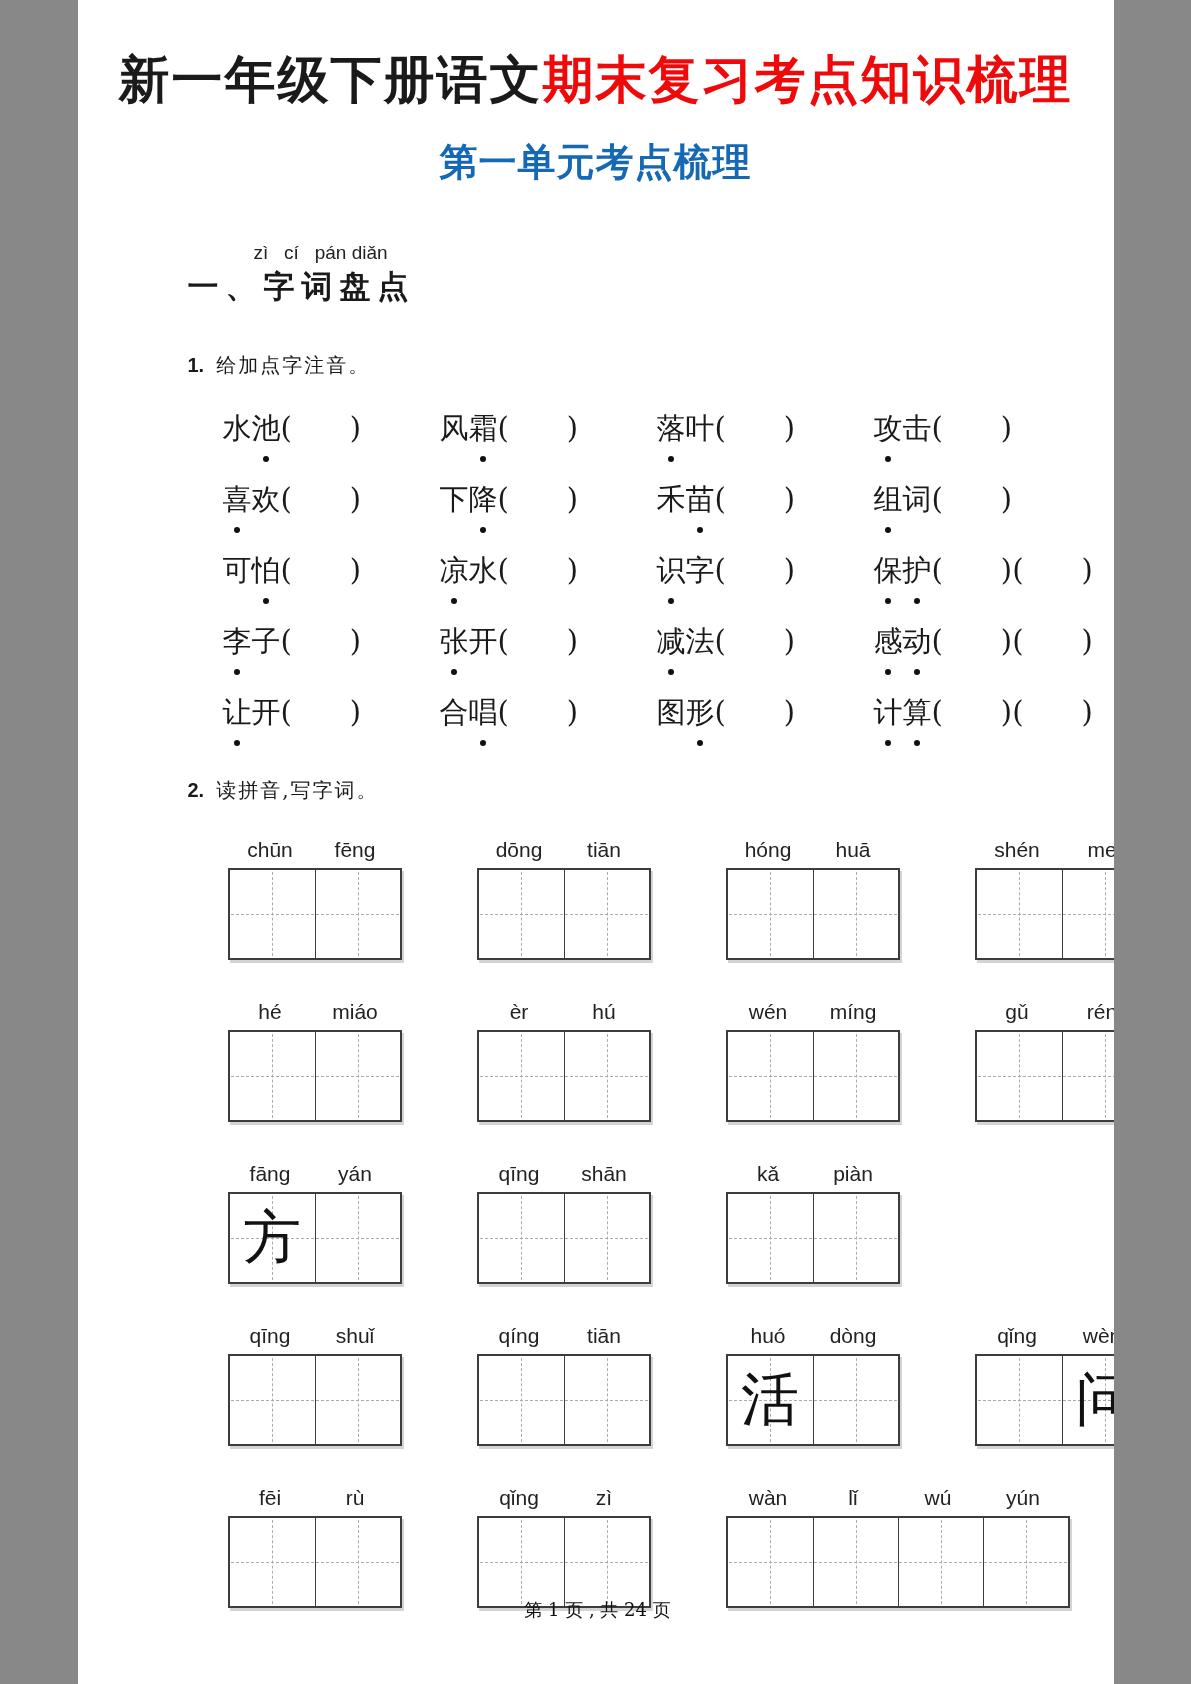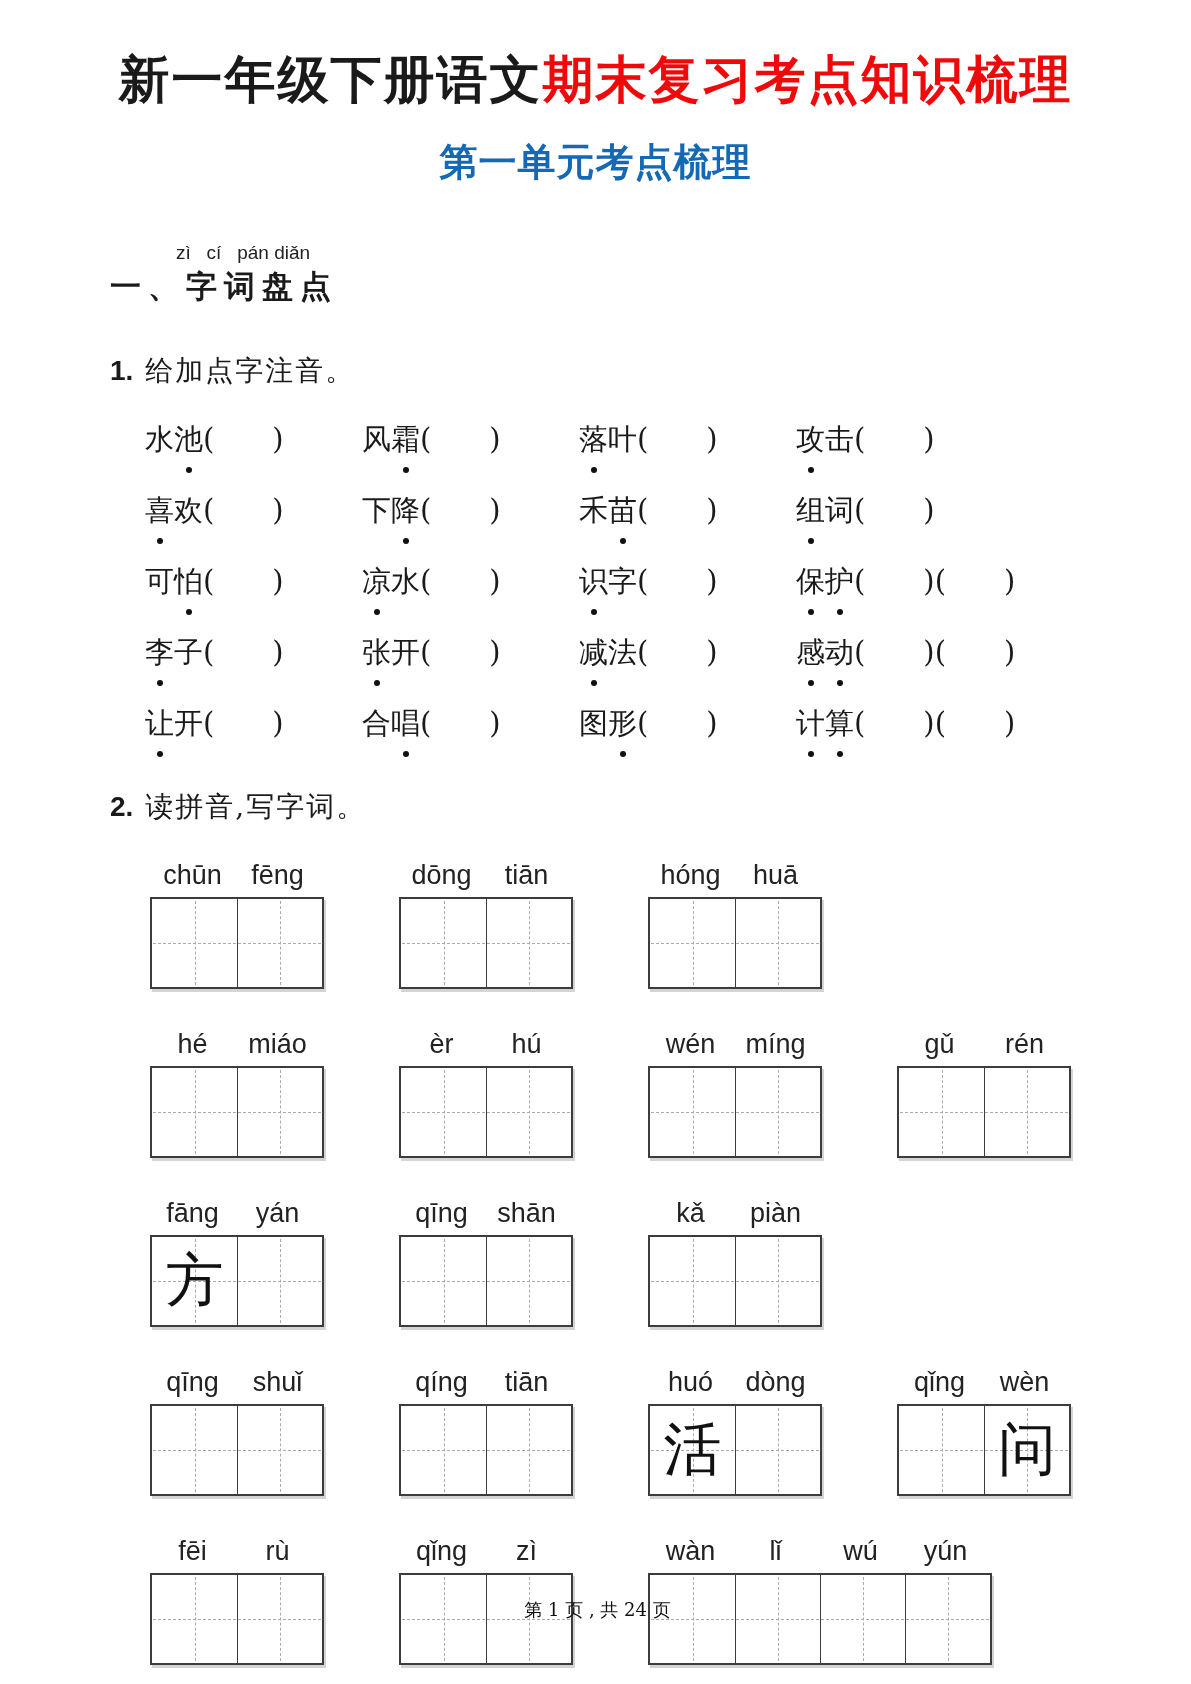--- a/index.html
+++ b/index.html
@@ -1,19 +1,19 @@
 <!DOCTYPE html>
 <html><head>
 <meta charset="utf-8">
 <style>
   * { margin:0; padding:0; box-sizing:border-box; }
   html,body { background:#888; }
   .page {
     position:relative;
-    width:1191px; height:1684px;
+    width:1036px; height:1684px;
     margin:0 auto;
     background:#ffffff;
     font-family:"Liberation Sans", sans-serif;
     color:#1a1a1a;
     overflow:hidden;
   }
   
   .title-line {
     padding-top:46px;
     text-align:center;
@@ -44,21 +44,21 @@
   .section-title {
     margin-top:2px;
     font-size:31px;
     font-weight:700;
     letter-spacing:7px;
     font-family:"DejaVu Sans", sans-serif;
   }
   
   .q-line {
     margin:44px 0 0 110px;
-    font-size:28px;
+    font-size:20px;
     font-family:"DejaVu Serif", serif;
     letter-spacing:2px;
   }
   .q-num {
     font-family:"Liberation Sans", sans-serif;
     font-weight:700;
     margin-right:12px;
     letter-spacing:0;
   }
   
@@ -85,21 +85,21 @@
   .par { font-family:"DejaVu Serif", serif; }
   .blank { display:inline-block; width:58px; }
   
   .grid-area { margin:34px 0 0 150px; }
   .grid-row { display:flex; margin-bottom:40px; }
   .grid-group { margin-right:75px; }
   .pinyin-row { display:flex; margin-bottom:6px; }
   .pinyin-syll {
     width:85px;
     text-align:center;
-    font-size:27px;
+    font-size:21px;
     color:#222;
     font-family:"Liberation Sans", sans-serif;
     white-space:nowrap;
   }
   .grid-box {
     position:relative;
     display:flex;
     border:2px solid #3c3c3c;
     box-shadow:2px 3px 0 #d4d4d4;
     height:92px;
@@ -225,20 +225,30 @@
         <div class="grid-group">
           <div class="pinyin-row">
             <div class="pinyin-syll">hóng</div>
             <div class="pinyin-syll">huā</div>
           </div>
           <div class="grid-box">
             <div class="cell"></div>
             <div class="cell"></div>
           </div>
         </div>
+        <div class="grid-group">
+          <div class="pinyin-row">
+            <div class="pinyin-syll">shén</div>
+            <div class="pinyin-syll">me</div>
+          </div>
+          <div class="grid-box">
+            <div class="cell"></div>
+            <div class="cell"></div>
+          </div>
+        </div>
       </div>
       <div class="grid-row">
         <div class="grid-group">
           <div class="pinyin-row">
             <div class="pinyin-syll">hé</div>
             <div class="pinyin-syll">miáo</div>
           </div>
           <div class="grid-box">
             <div class="cell"></div>
             <div class="cell"></div>

